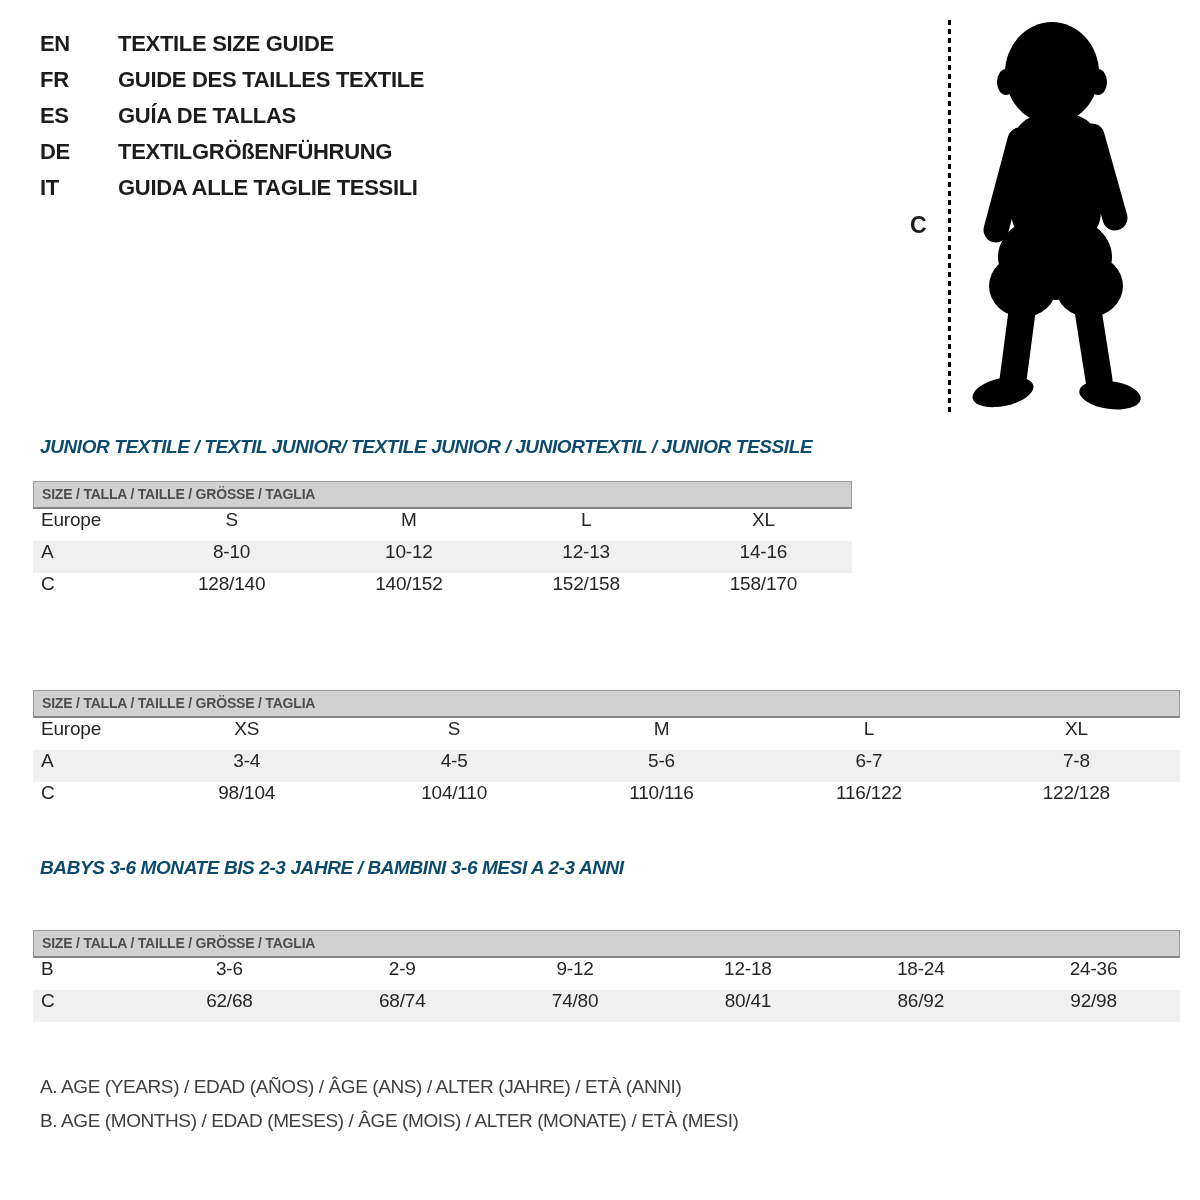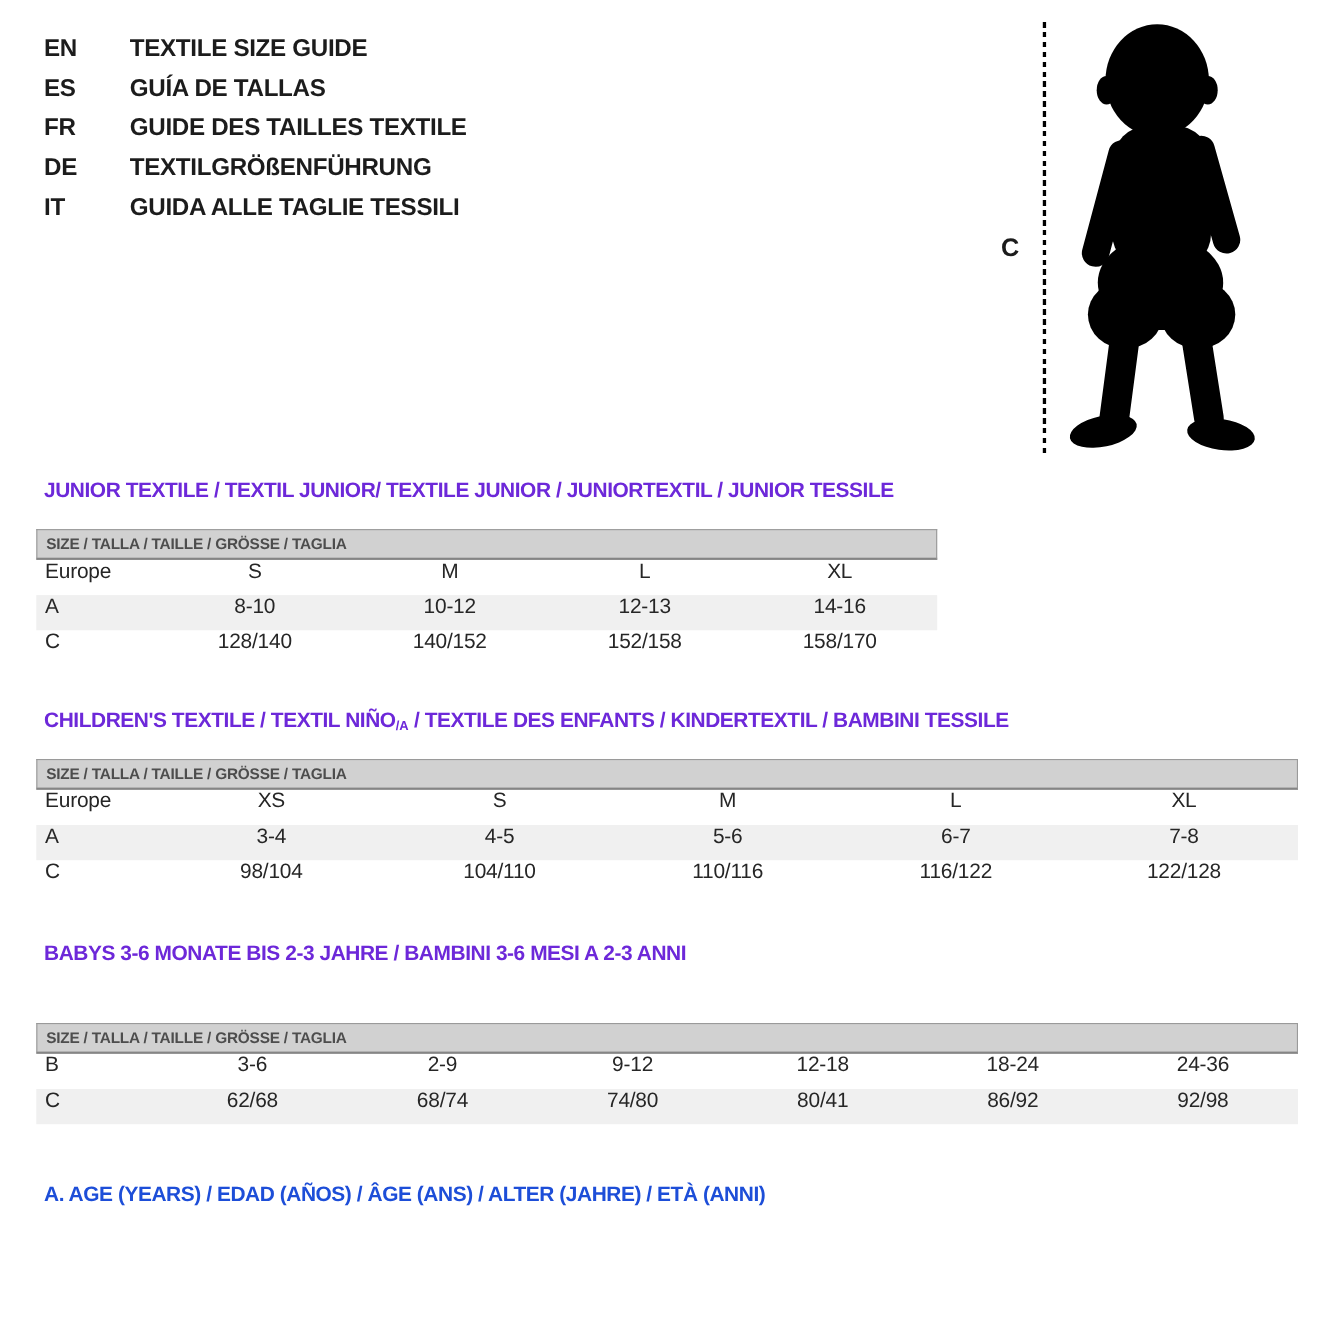--- a/index.html
+++ b/index.html
@@ -32,21 +32,21 @@
   .measure-label {
     position: absolute; left: 910px; top: 212px;
     font-weight: bold; font-size: 23px;
   }
   .silhouette { position: absolute; left: 962px; top: 16px; }
 
   
   .section-heading {
     position: absolute; left: 40px;
     font-weight: bold; font-size: 19px; letter-spacing: -0.4px;
-    color: #6d28d9; white-space: nowrap;
+    color: #0c4a6e; white-space: nowrap; font-style: italic;
   }
   .sub-small { font-size: 0.62em; vertical-align: -0.22em; letter-spacing: 0; }
 
   
   .size-table { position: absolute; left: 33px; }
   .size-bar {
     height: 28px; background: var(--bar_bg, #d1d1d1);
     border: 1px solid var(--bar_border, #9a9a9a);
     border-bottom: 2px solid #858585;
     font-size: 14px; font-weight: bold; letter-spacing: -0.2px;
@@ -57,41 +57,41 @@
   .t-row.shaded { background: var(--row_alt_bg, #f0f0f0); }
   .label-cell { width: 110px; padding-left: 8px; }
   .cell { flex: 1; text-align: center; }
   .w-junior { width: 819px; }
   .w-full { width: 1147px; }
 
   
   .legend { position: absolute; left: 40px; top: 1070px; }
   .legend-line {
     height: 34px; display: flex; align-items: center;
-    font-weight: bold; font-size: 19px; letter-spacing: -0.4px; color: #1d4ed8;
+    font-weight: normal; font-size: 19px; letter-spacing: -0.4px; color: #404040;
     white-space: nowrap;
   }
 </style>
 </head>
 <body>
 
 <div class="canvas">
 
   <div class="lang-block">
     <div class="lang-row">
       <span class="lang-code">EN</span>
       <span class="lang-title">TEXTILE SIZE GUIDE</span>
     </div>
     <div class="lang-row">
+      <span class="lang-code">FR</span>
+      <span class="lang-title">GUIDE DES TAILLES TEXTILE</span>
+    </div>
+    <div class="lang-row">
       <span class="lang-code">ES</span>
       <span class="lang-title">GUÍA DE TALLAS</span>
-    </div>
-    <div class="lang-row">
-      <span class="lang-code">FR</span>
-      <span class="lang-title">GUIDE DES TAILLES TEXTILE</span>
     </div>
     <div class="lang-row">
       <span class="lang-code">DE</span>
       <span class="lang-title">TEXTILGRÖßENFÜHRUNG</span>
     </div>
     <div class="lang-row">
       <span class="lang-code">IT</span>
       <span class="lang-title">GUIDA ALLE TAGLIE TESSILI</span>
     </div>
   </div>
@@ -135,23 +135,20 @@
     </div>
     <div class="t-row">
       <span class="label-cell">C</span>
       <span class="cell">128/140</span>
       <span class="cell">140/152</span>
       <span class="cell">152/158</span>
       <span class="cell">158/170</span>
     </div>
   </div>
 
-  <div class="section-heading" style="top:645px">
-    <span>CHILDREN'S TEXTILE / TEXTIL NIÑO</span><span class="sub-small">/A</span><span> / TEXTILE DES ENFANTS / KINDERTEXTIL / BAMBINI TESSILE</span>
-  </div>
   <div class="size-table w-full" style="top:690px">
     <div class="size-bar">SIZE / TALLA / TAILLE / GRÖSSE / TAGLIA</div>
     <div class="t-row">
       <span class="label-cell">Europe</span>
       <span class="cell">XS</span>
       <span class="cell">S</span>
       <span class="cell">M</span>
       <span class="cell">L</span>
       <span class="cell">XL</span>
     </div>
@@ -193,15 +190,16 @@
       <span class="cell">68/74</span>
       <span class="cell">74/80</span>
       <span class="cell">80/41</span>
       <span class="cell">86/92</span>
       <span class="cell">92/98</span>
     </div>
   </div>
 
   <div class="legend">
     <div class="legend-line">A. AGE (YEARS) / EDAD (AÑOS) / ÂGE (ANS) / ALTER (JAHRE) / ETÀ (ANNI)</div>
+    <div class="legend-line">B. AGE (MONTHS) / EDAD (MESES) / ÂGE (MOIS) / ALTER (MONATE) / ETÀ (MESI)</div>
   </div>
 
 </div>
 
 </body></html>

